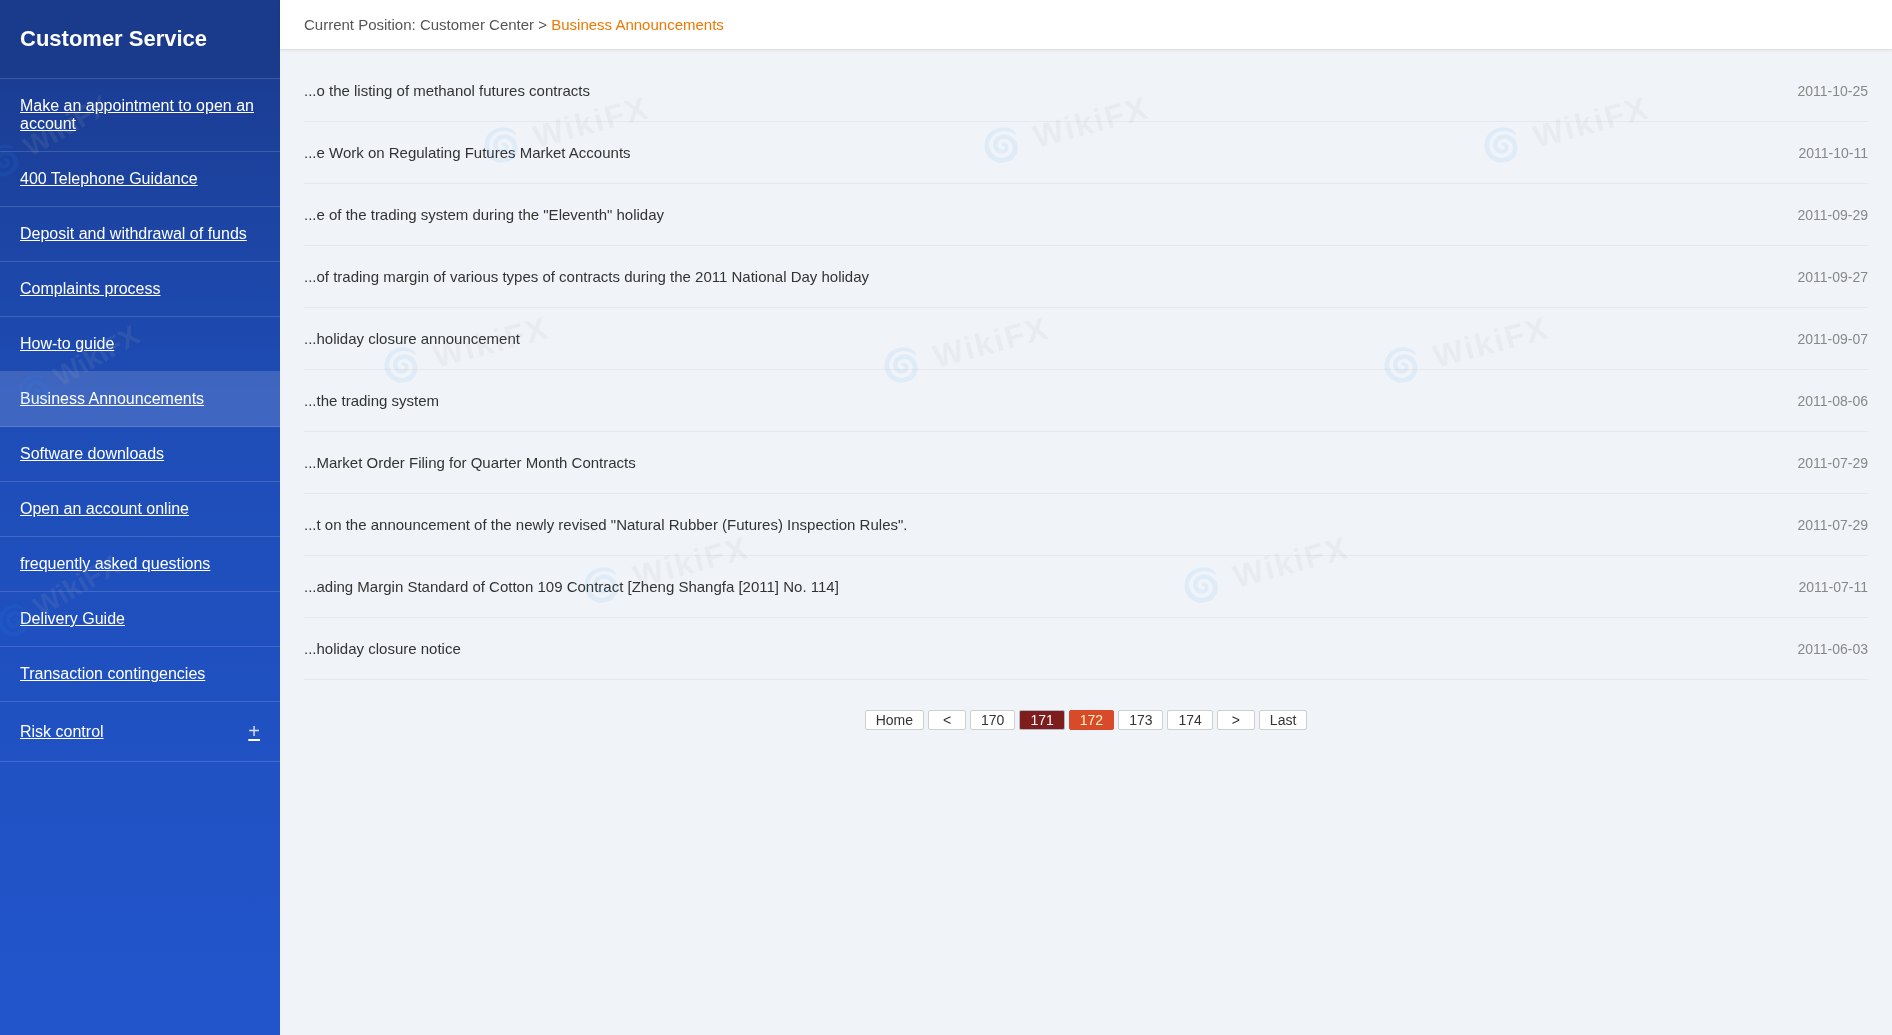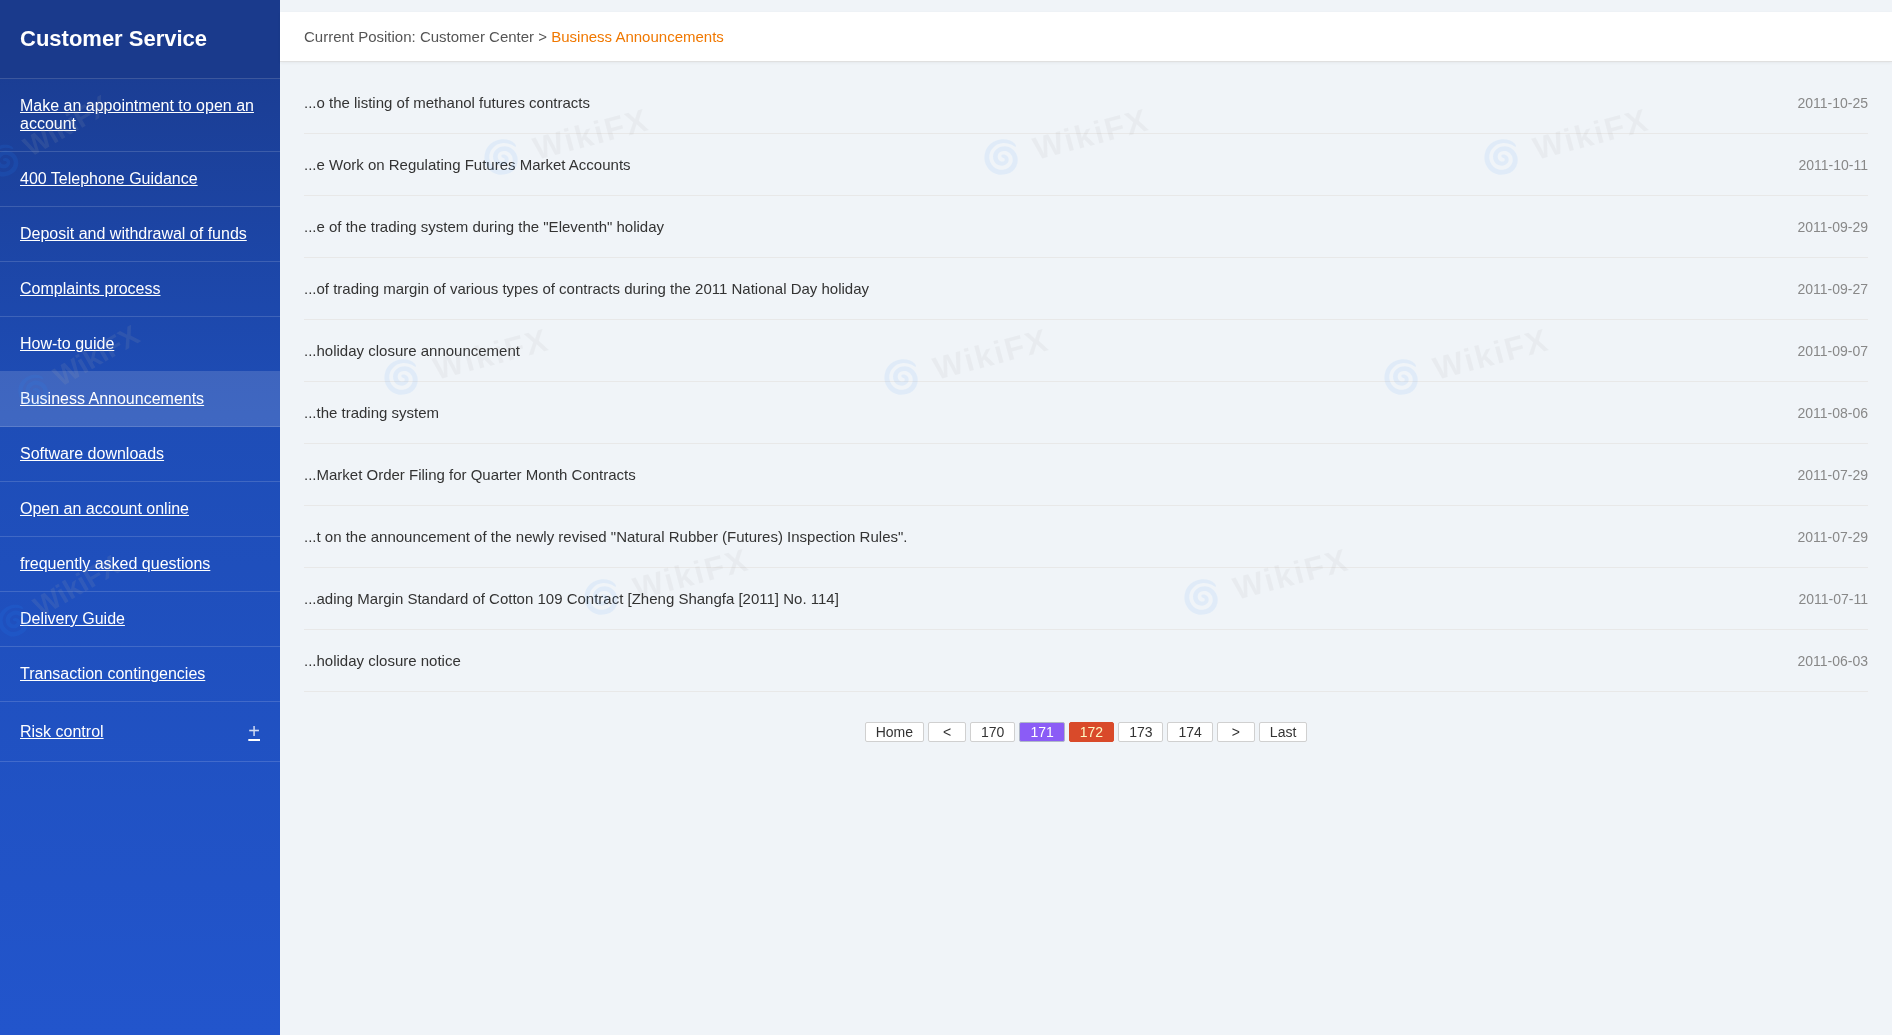--- a/index.html
+++ b/index.html
@@ -67,21 +67,20 @@
     }
 
     
     .breadcrumb {
       background: #fff;
       padding: 16px 24px;
       font-size: 15px;
       color: #555;
       border-bottom: 1px solid #e0e0e0;
       box-shadow: 0 1px 3px rgba(0,0,0,0.05);
-      margin-top: 12px;
     }
     .breadcrumb-link { color: #f07800; text-decoration: none; }
 
     
     .content {
       flex: 1;
       padding: 0 24px 24px 24px;
       position: relative;
       overflow: hidden;
     }
@@ -138,21 +137,21 @@
       color: #333;
       font-size: 14px;
       cursor: pointer;
       border-radius: 2px;
       display: flex;
       align-items: center;
       justify-content: center;
       padding: 0 10px;
     }
     .page-btn.active { background: #d94a2a; color: #fef9c3; border-color: #d94a2a; }
-    .page-btn.current-nav { background: #8b5cf6; color: #fff; border-color: #b0b8c8; }
+    .page-btn.current-nav { background: #7f1d1d; color: #fff; border-color: #b0b8c8; }
   </style>
 </head>
 <body>
 
 <div class="sidebar">
   <div class="watermark">
     <span class="watermark-text" style="top:120px;left:-20px;">🌀 WikiFX</span>
     <span class="watermark-text" style="top:350px;left:10px;">🌀 WikiFX</span>
     <span class="watermark-text" style="top:580px;left:-10px;">🌀 WikiFX</span>
   </div>

